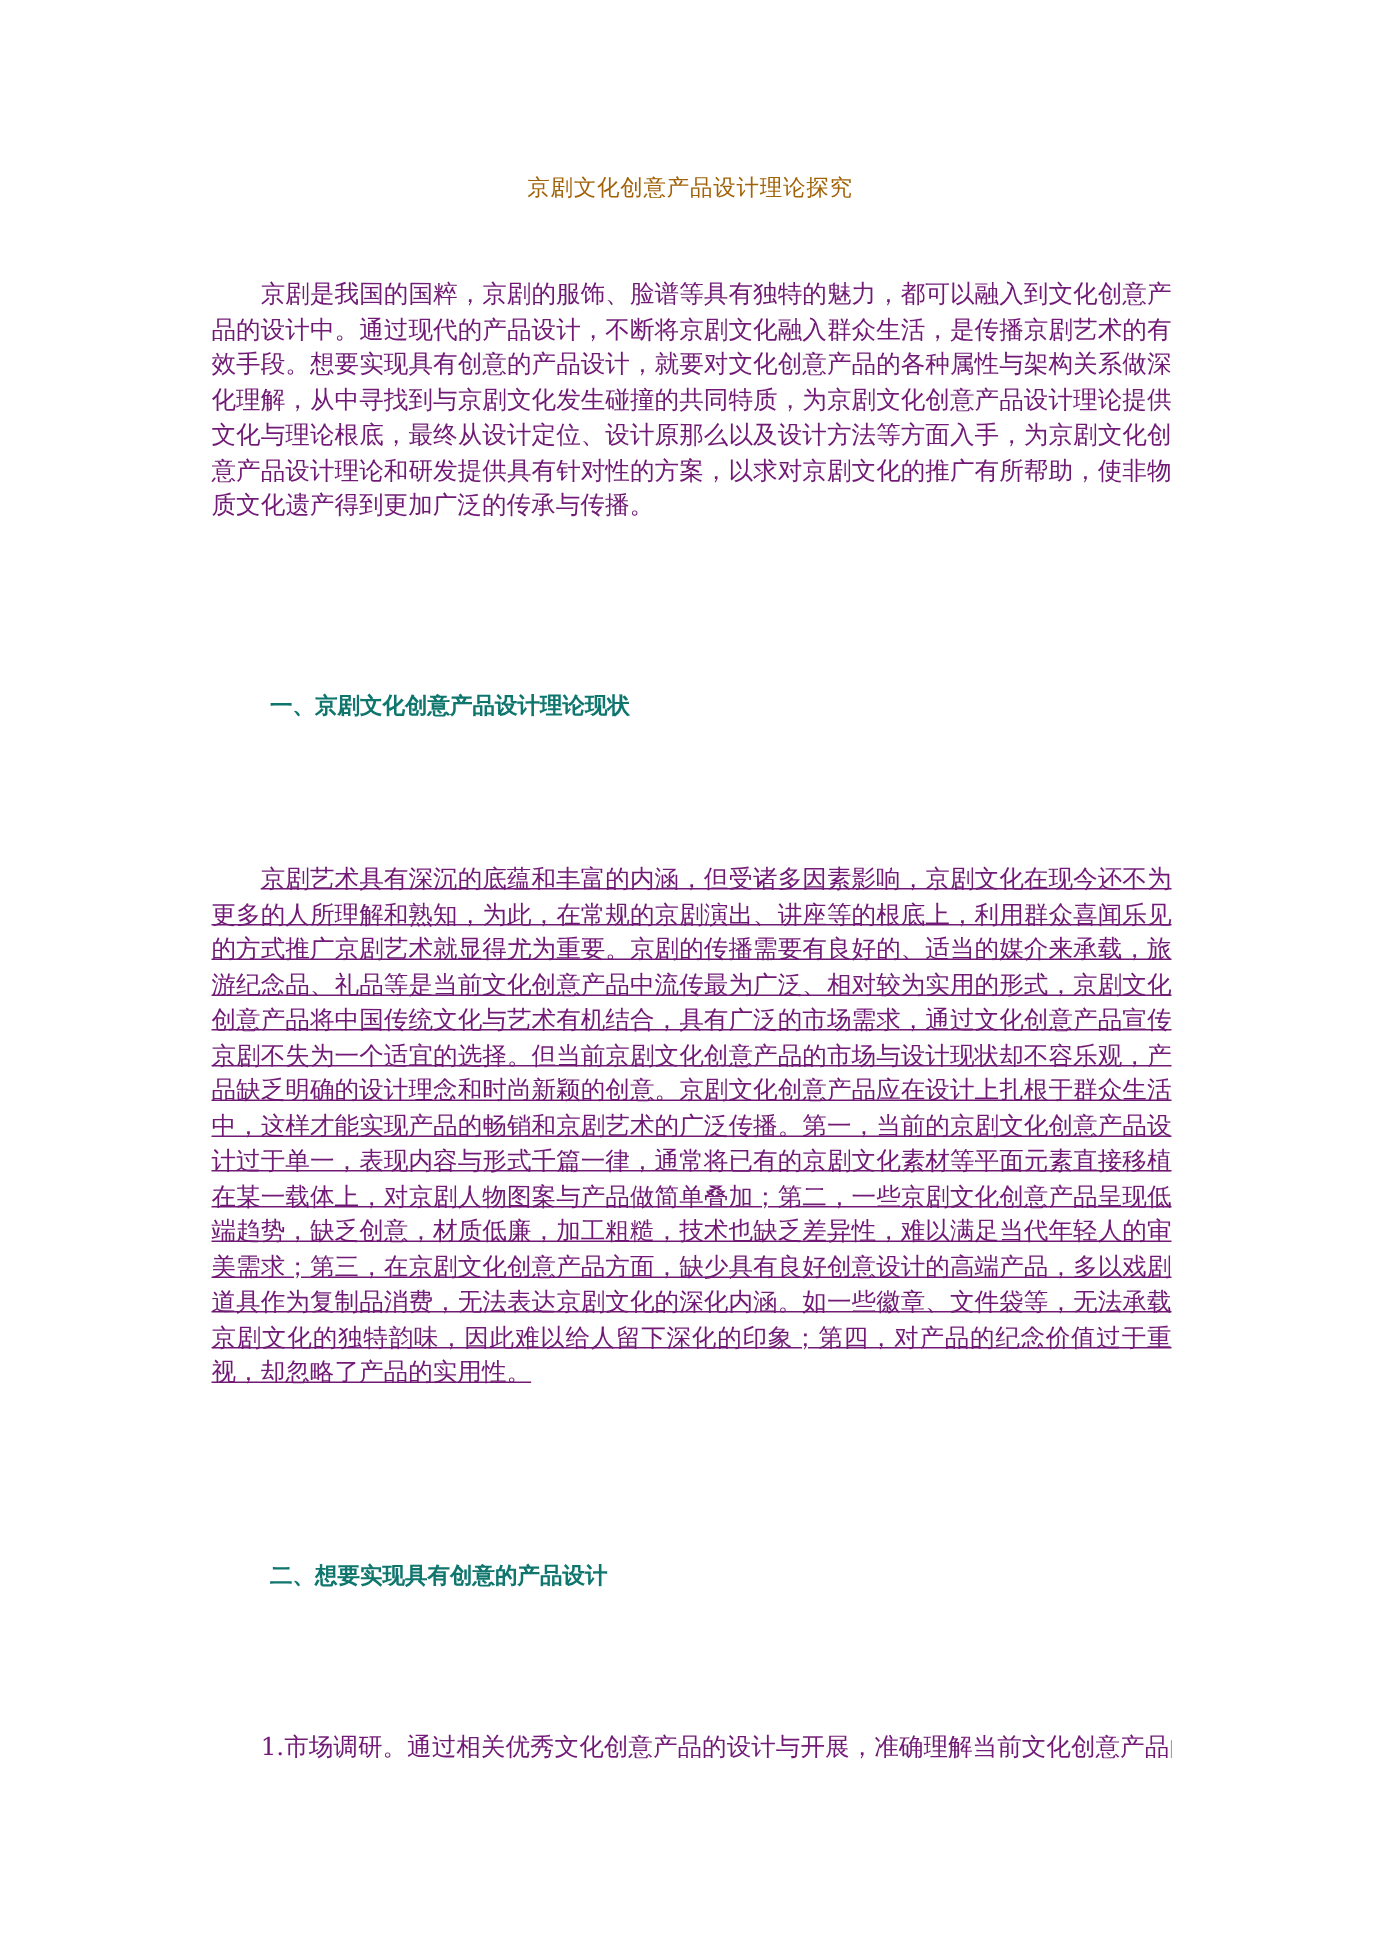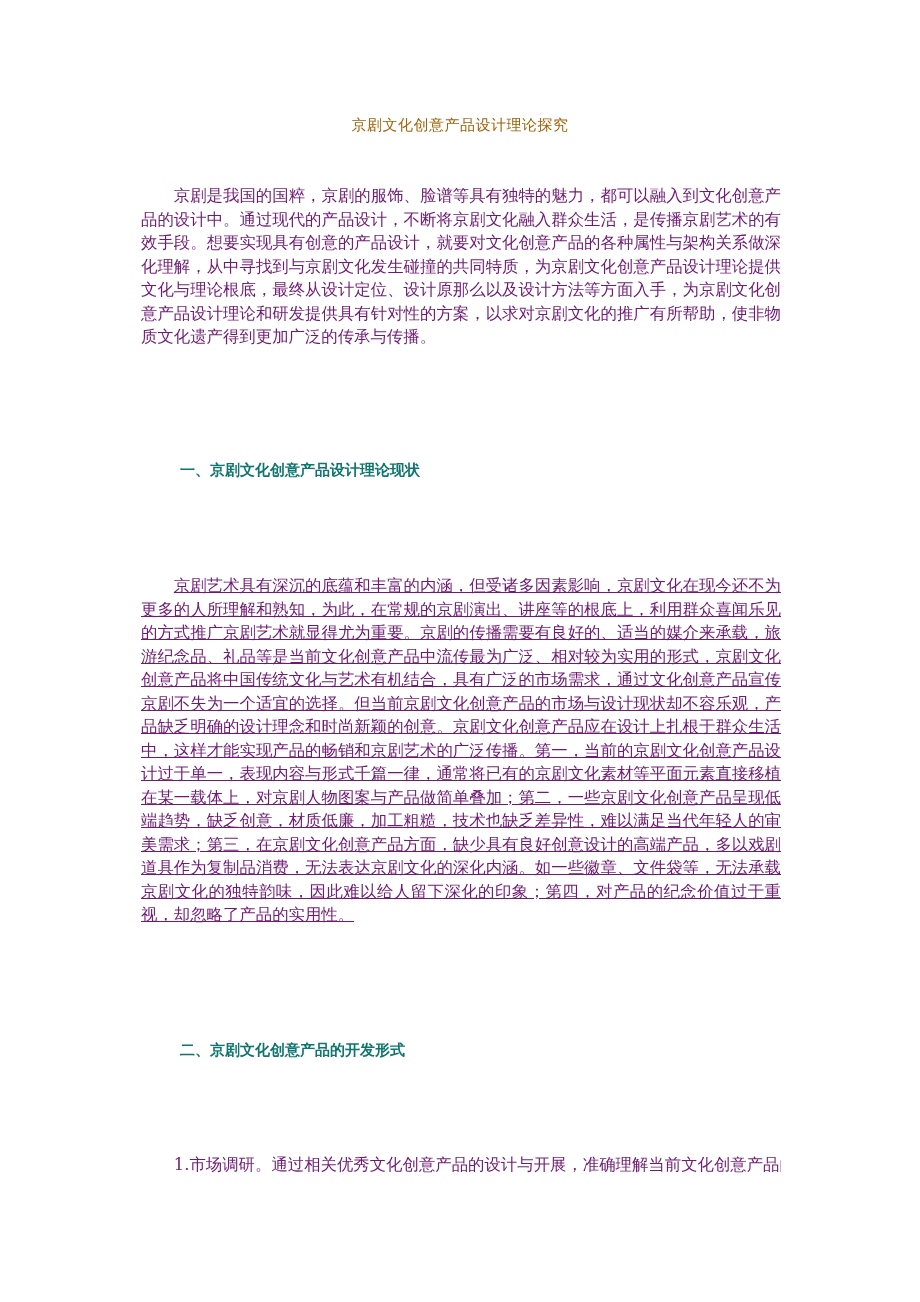--- a/index.html
+++ b/index.html
@@ -62,16 +62,16 @@
 
 <div class="page">
   <div class="title">京剧文化创意产品设计理论探究</div>
 
   <p class="para p1">京剧是我国的国粹，京剧的服饰、脸谱等具有独特的魅力，都可以融入到文化创意产品的设计中。通过现代的产品设计，不断将京剧文化融入群众生活，是传播京剧艺术的有效手段。想要实现具有创意的产品设计，就要对文化创意产品的各种属性与架构关系做深化理解，从中寻找到与京剧文化发生碰撞的共同特质，为京剧文化创意产品设计理论提供文化与理论根底，最终从设计定位、设计原那么以及设计方法等方面入手，为京剧文化创意产品设计理论和研发提供具有针对性的方案，以求对京剧文化的推广有所帮助，使非物质文化遗产得到更加广泛的传承与传播。</p>
 
   <h2 class="heading h1">一、京剧文化创意产品设计理论现状</h2>
 
   <p class="para p2">京剧艺术具有深沉的底蕴和丰富的内涵，但受诸多因素影响，京剧文化在现今还不为更多的人所理解和熟知，为此，在常规的京剧演出、讲座等的根底上，利用群众喜闻乐见的方式推广京剧艺术就显得尤为重要。京剧的传播需要有良好的、适当的媒介来承载，旅游纪念品、礼品等是当前文化创意产品中流传最为广泛、相对较为实用的形式，京剧文化创意产品将中国传统文化与艺术有机结合，具有广泛的市场需求，通过文化创意产品宣传京剧不失为一个适宜的选择。但当前京剧文化创意产品的市场与设计现状却不容乐观，产品缺乏明确的设计理念和时尚新颖的创意。京剧文化创意产品应在设计上扎根于群众生活中，这样才能实现产品的畅销和京剧艺术的广泛传播。第一，当前的京剧文化创意产品设计过于单一，表现内容与形式千篇一律，通常将已有的京剧文化素材等平面元素直接移植在某一载体上，对京剧人物图案与产品做简单叠加；第二，一些京剧文化创意产品呈现低端趋势，缺乏创意，材质低廉，加工粗糙，技术也缺乏差异性，难以满足当代年轻人的审美需求；第三，在京剧文化创意产品方面，缺少具有良好创意设计的高端产品，多以戏剧道具作为复制品消费，无法表达京剧文化的深化内涵。如一些徽章、文件袋等，无法承载京剧文化的独特韵味，因此难以给人留下深化的印象；第四，对产品的纪念价值过于重视，却忽略了产品的实用性。</p>
 
-  <h2 class="heading h2">二、京剧文化创意产品的开发形式</h2>
+  <h2 class="heading h2">二、想要实现具有创意的产品设计</h2>
 
   <p class="para p3">1.市场调研。通过相关优秀文化创意产品的设计与开展，准确理解当前文化创意产品的</p>
 </div>
 
 </body></html>

